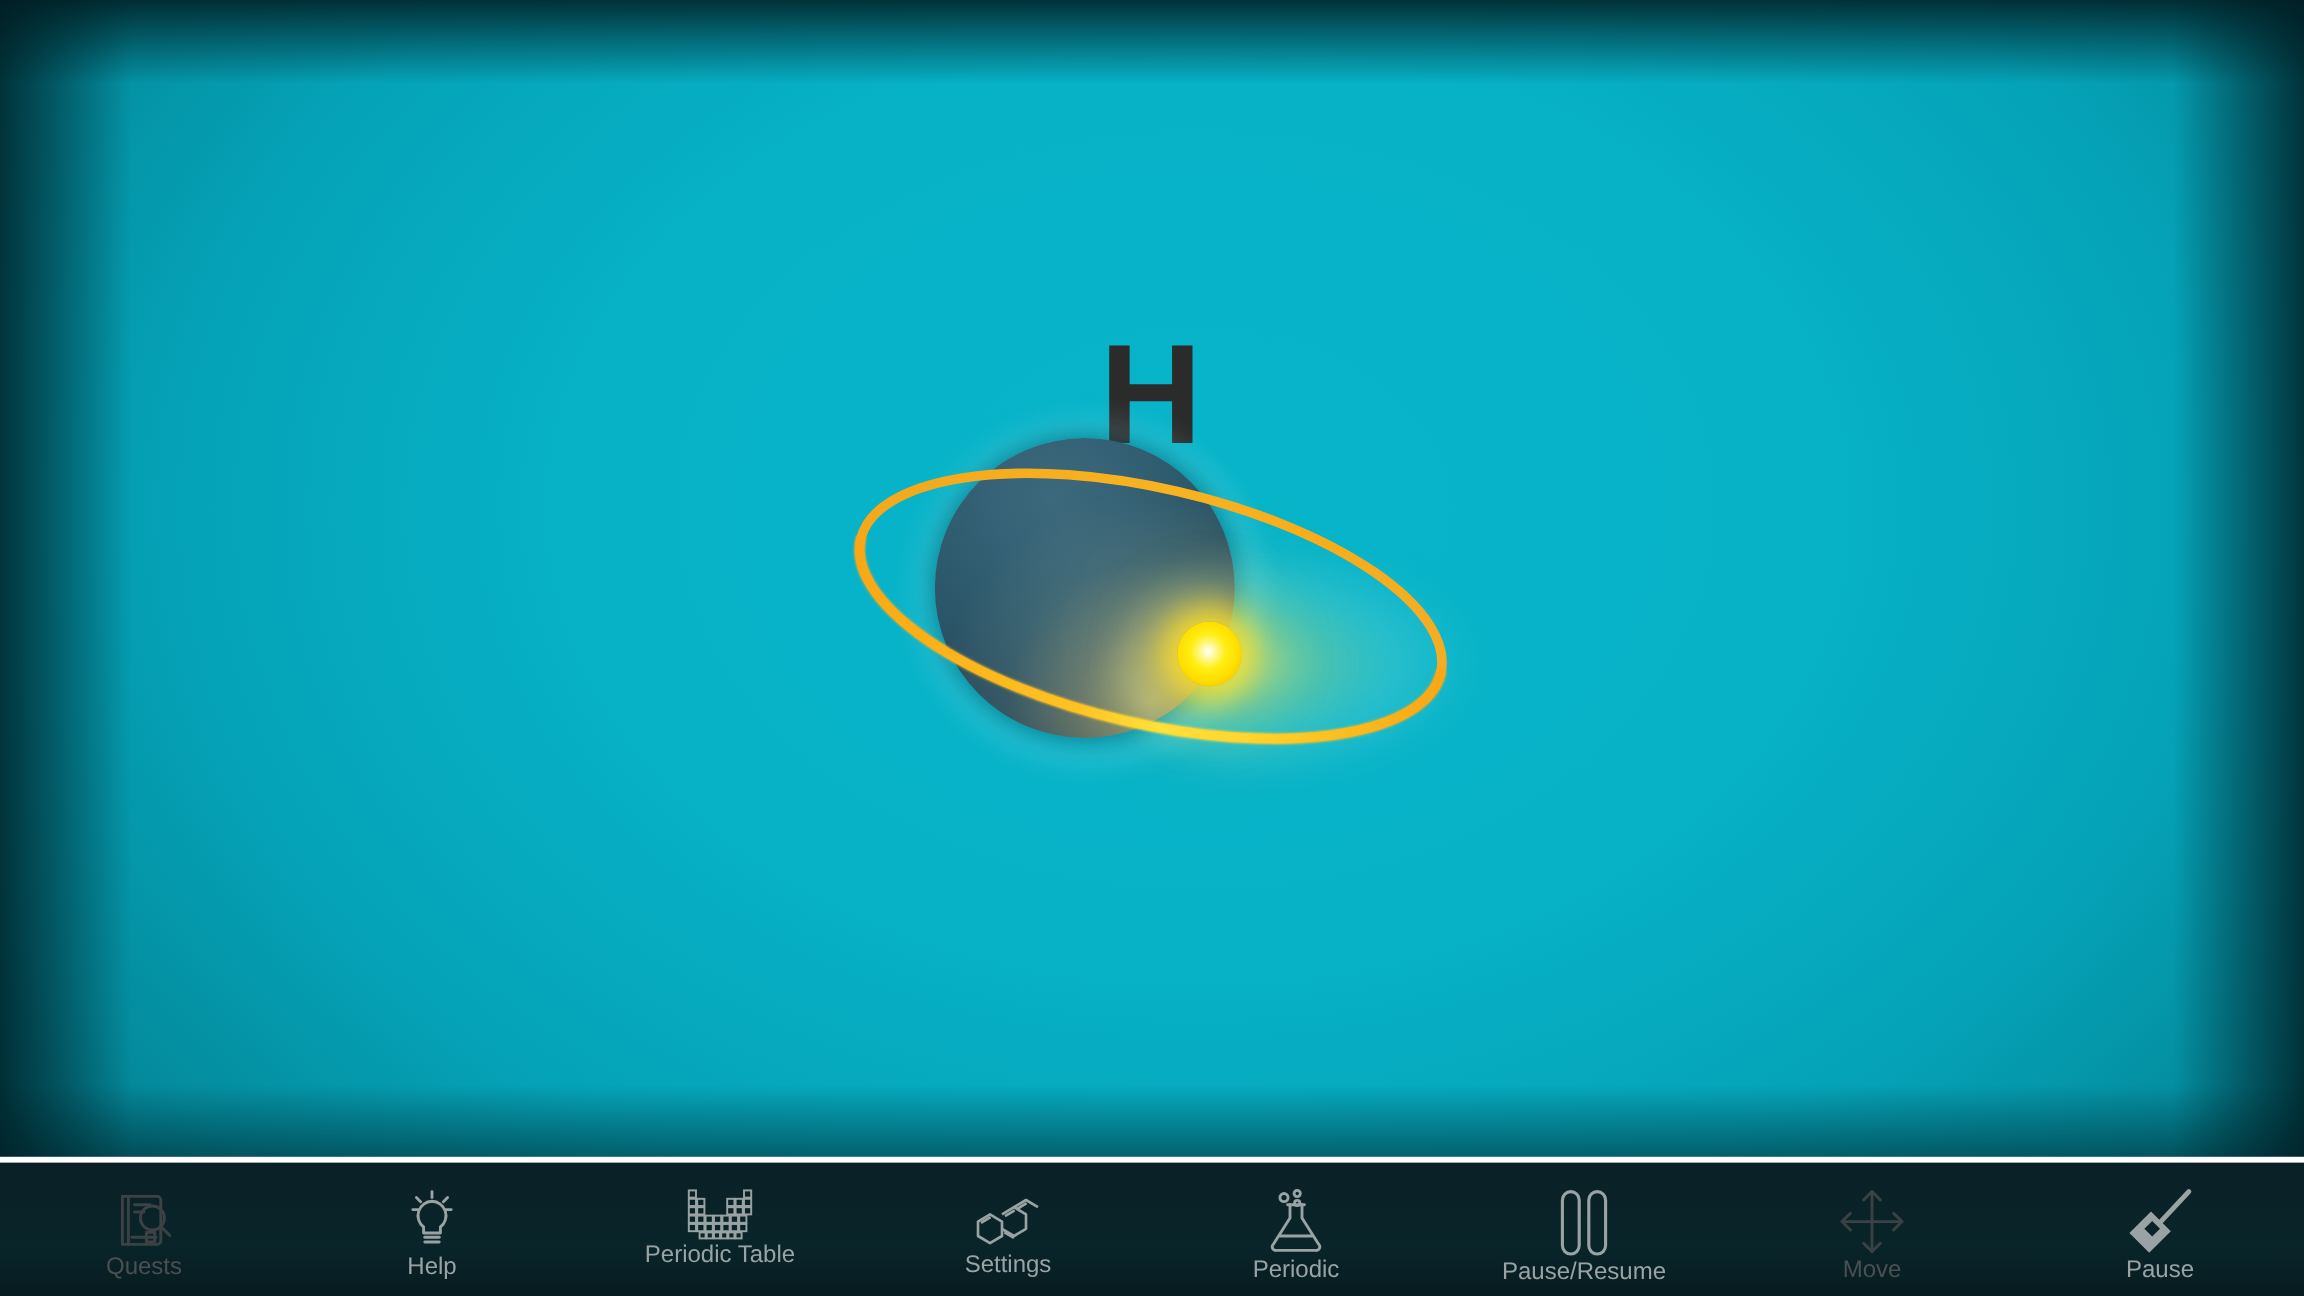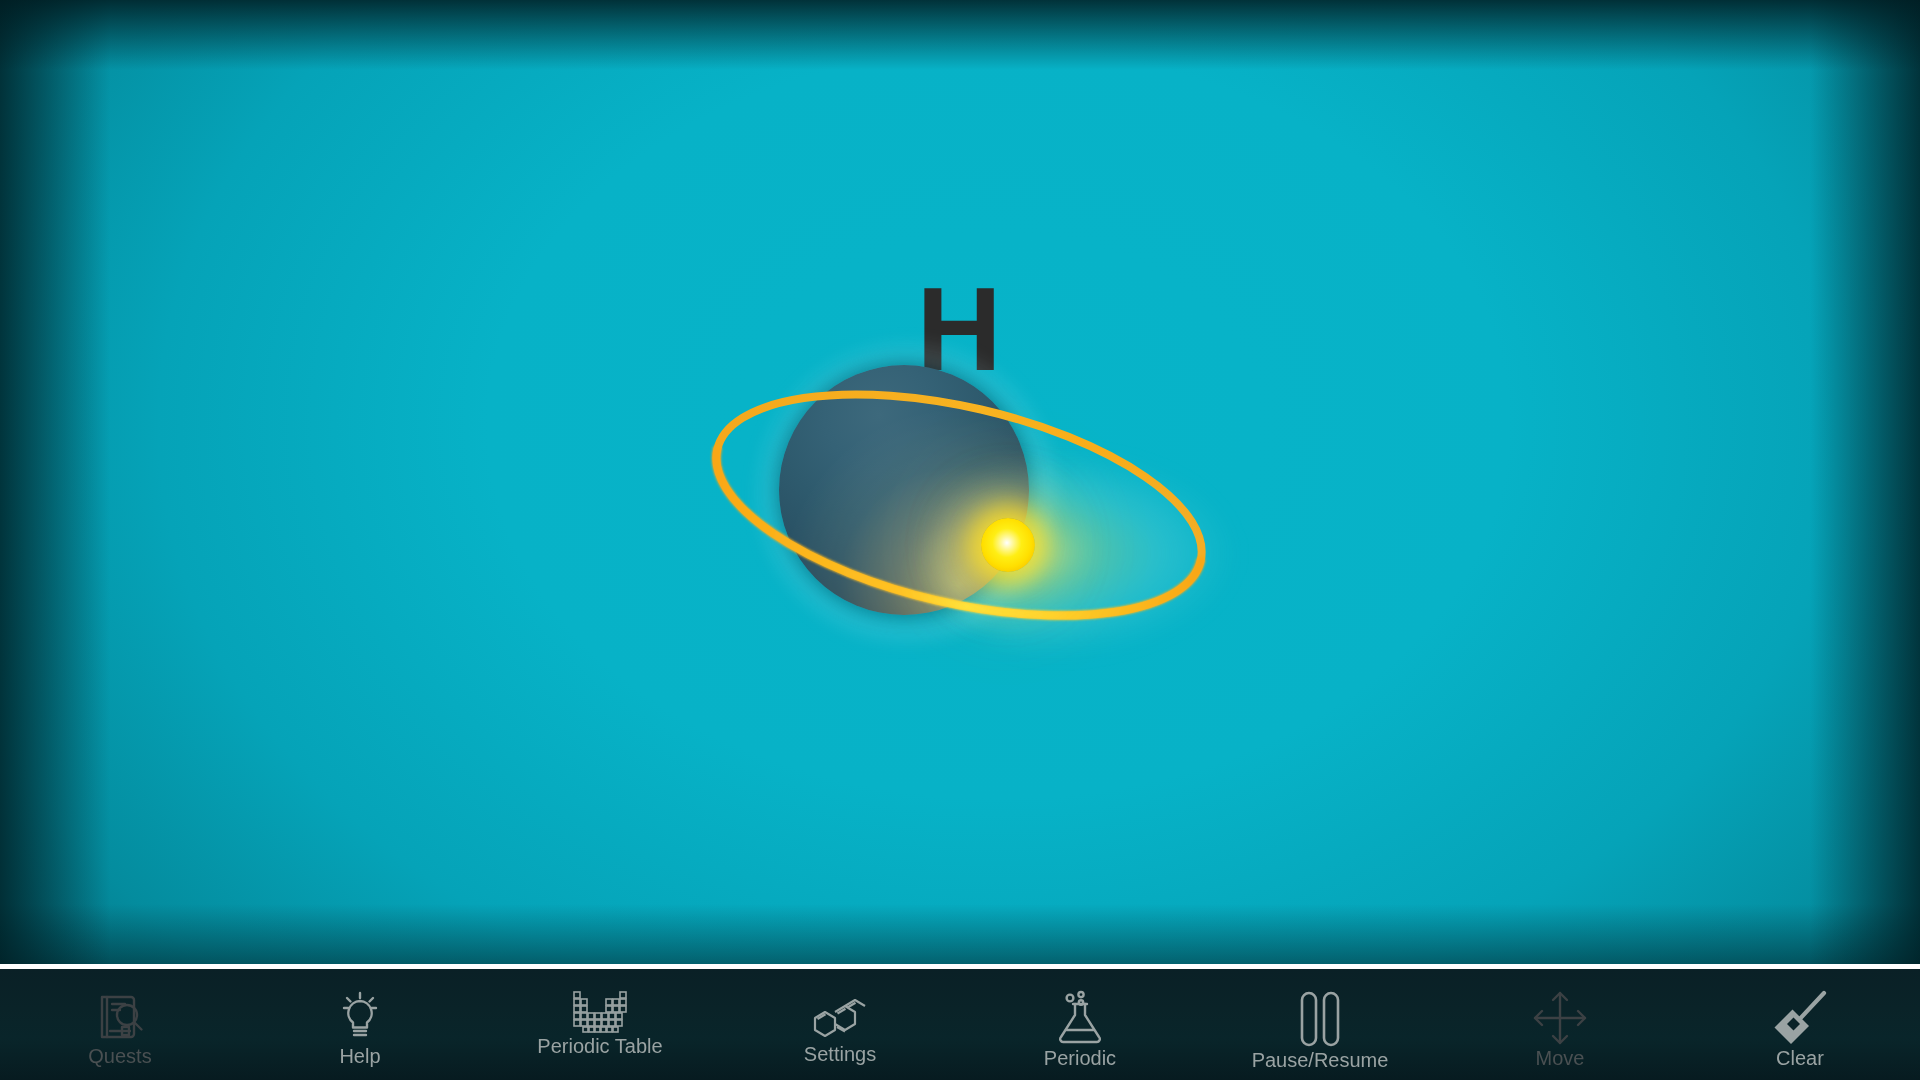--- a/index.html
+++ b/index.html
@@ -398,17 +398,17 @@
         <div class="label">Move</div>
       </div>
       <div class="tool">
         <div class="glyph">
           <svg width="56" height="54" viewBox="0 0 56 54" fill="none">
             <path d="M52 2 L24 32" stroke="currentColor" stroke-width="4.2" stroke-linecap="round"></path>
             <path d="M20.5 18.5 L2.5 36.5 L19 53 L37 35 Z" fill="currentColor"></path>
             <path d="M15 33 L21.5 26.5 L28 33 L21.5 39.5 Z" fill="#0a2328"></path>
           </svg>
         </div>
-        <div class="label">Clear</div>
+        <div class="label">Pause</div>
       </div>
     </div>
 
 </div>
 
 </body></html>

